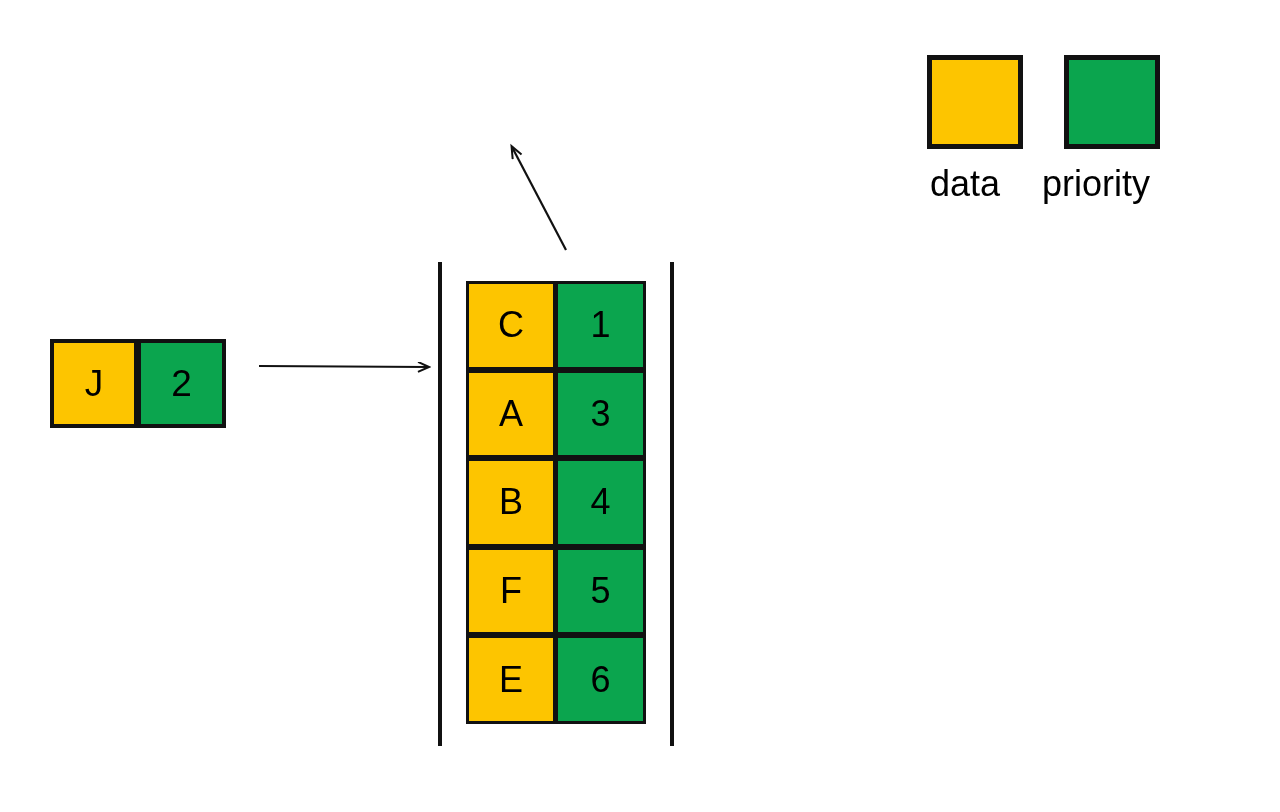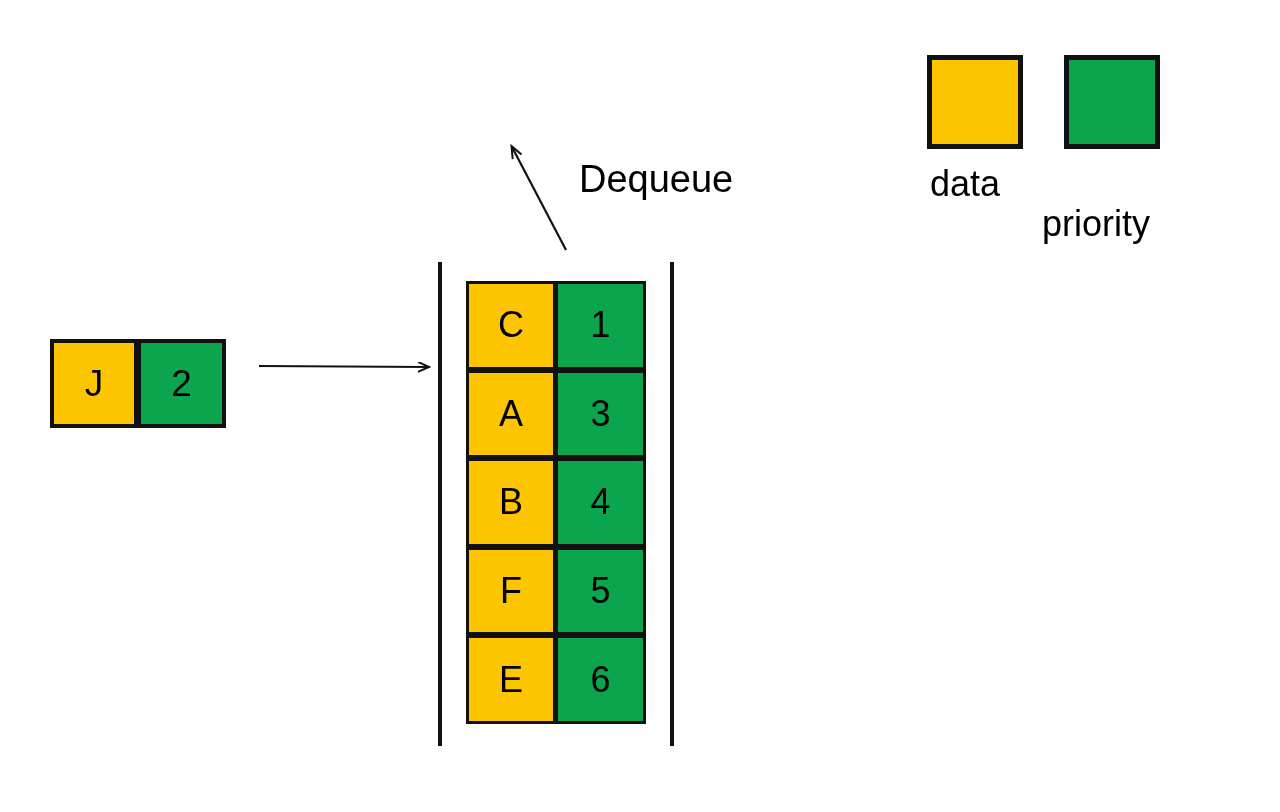--- a/index.html
+++ b/index.html
@@ -111,21 +111,21 @@
   #legend-swatch-data  { left: 927px;  top: 55px; background: #FDC500; }
   #legend-swatch-prio  { left: 1064px; top: 55px; background: #0BA54E; }
   .legend-text {
     position: absolute;
     font-size: 36px;
     color: #000000;
     white-space: nowrap;
     line-height: 1;
   }
   #legend-label-data { left: 930px;  top: 166px; }
-  #legend-label-prio { left: 1042px; top: 166px; margin-top: 40px; }
+  #legend-label-prio { left: 1042px; top: 166px; }
 
   
   #arrows {
     position: absolute;
     left: 0; top: 0;
     width: 1280px; height: 812px;
     pointer-events: none;
   }
 </style>
 </head>
@@ -178,21 +178,20 @@
       <div class="q-cell prio">6</div>
     </div>
 
   </div>
 
   <div id="enqueue-element">
     <div class="cell data" id="enq-data">J</div>
     <div class="cell prio" id="enq-prio">2</div>
   </div>
 
-  <div class="diagram-label" id="dequeue-label">Dequeue</div>
 
   <div id="legend">
     <div class="legend-swatch" id="legend-swatch-data"></div>
     <div class="legend-swatch" id="legend-swatch-prio"></div>
     <div class="legend-text" id="legend-label-data">data</div>
     <div class="legend-text" id="legend-label-prio">priority</div>
   </div>
 
 </div>
 

